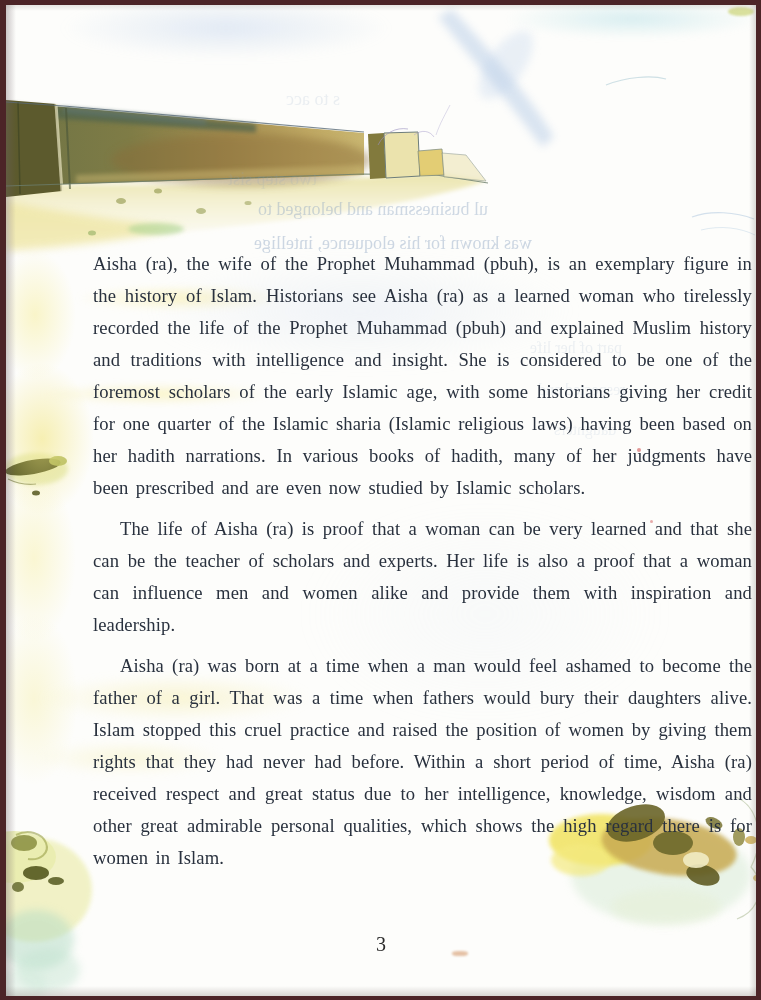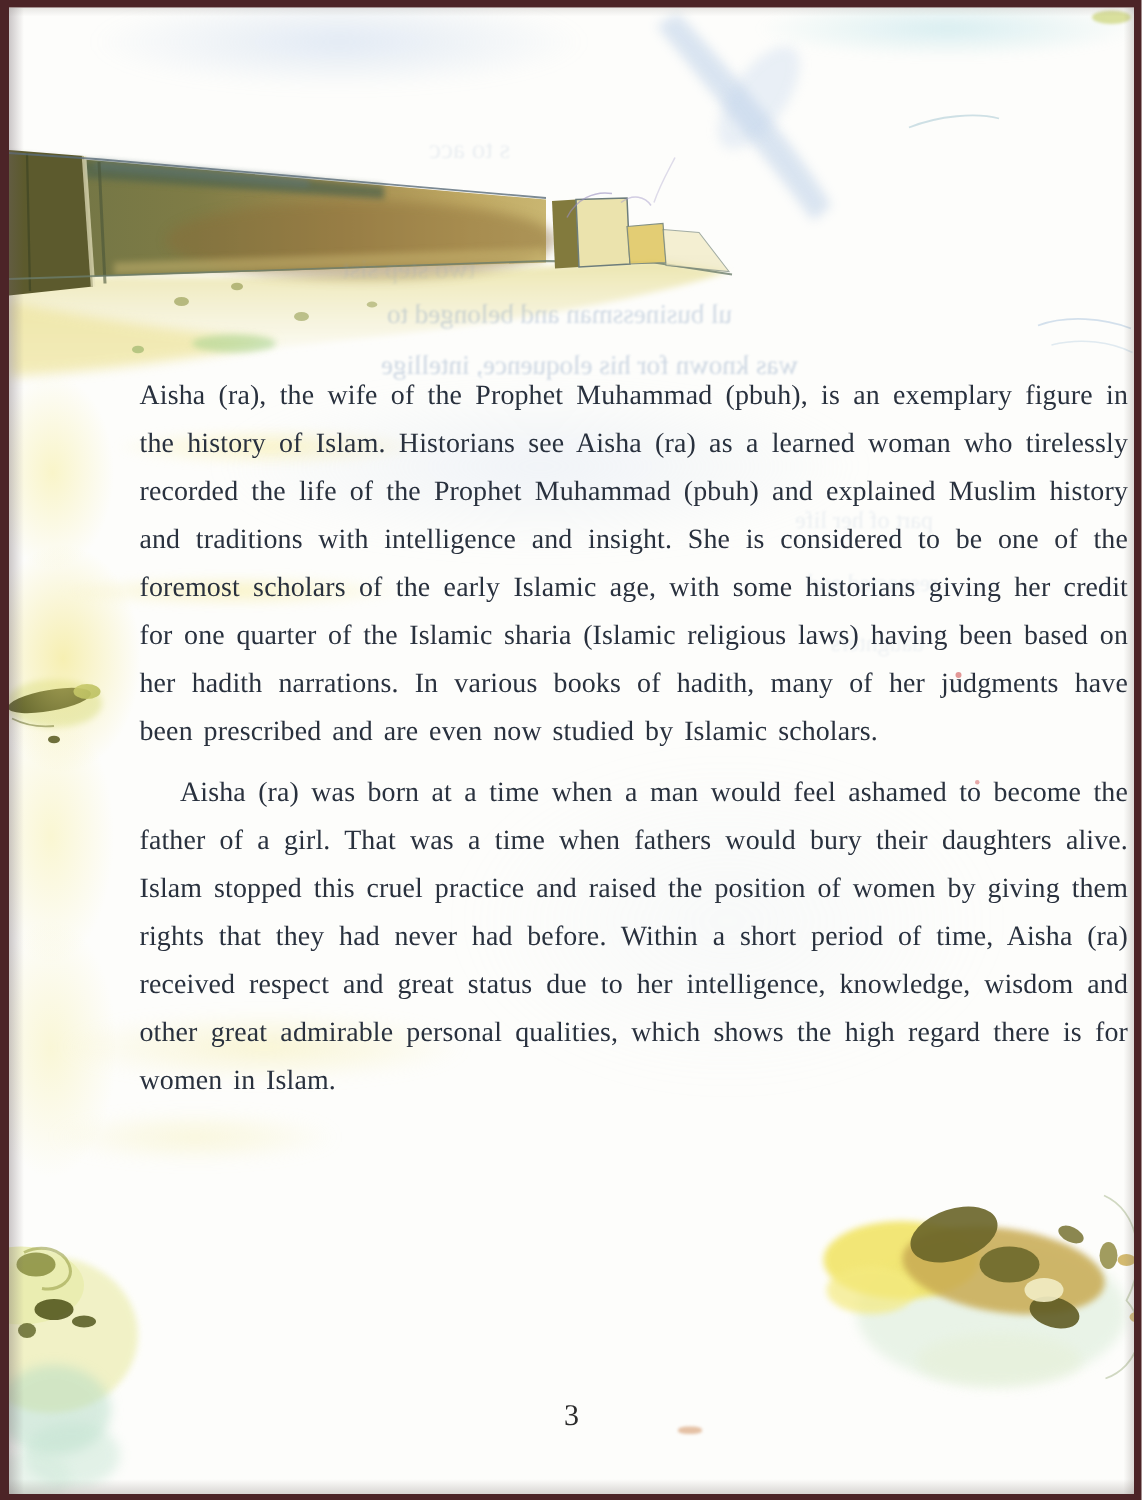--- a/index.html
+++ b/index.html
@@ -195,20 +195,21 @@
   <div class="bleed bf1">s to acc</div>
   <div class="bleed bf2">two step sist</div>
   <div class="bleed bf3">ul businessman and belonged to</div>
   <div class="bleed bf4">was known for his eloquence, intellige</div>
   <div class="bleed bf5">part of her life</div>
   <div class="bleed bf6">respected and</div>
   <div class="bleed bf7">daughters</div>
 
   <div class="text-block">
     <p>Aisha (ra), the wife of the Prophet Muhammad (pbuh), is an exemplary figure in the history of Islam. Historians see Aisha (ra) as a learned woman who tirelessly recorded the life of the Prophet Muhammad (pbuh) and explained Muslim history and traditions with intelligence and insight. She is considered to be one of the foremost scholars of the early Islamic age, with some historians giving her credit for one quarter of the Islamic sharia (Islamic religious laws) having been based on her hadith narrations. In various books of hadith, many of her judgments have been prescribed and are even now studied by Islamic scholars.</p>
+    <p class="indent">The life of Aisha (ra) is proof that a woman can be very learned and that she can be the teacher of scholars and experts. Her life is also a proof that a woman can influence men and women alike and provide them with inspiration and leadership.</p>
     <p class="indent">Aisha (ra) was born at a time when a man would feel ashamed to become the father of a girl. That was a time when fathers would bury their daughters alive. Islam stopped this cruel practice and raised the position of women by giving them rights that they had never had before. Within a short period of time, Aisha (ra) received respect and great status due to her intelligence, knowledge, wisdom and other great admirable personal qualities, which shows the high regard there is for women in Islam.</p>
   </div>
 
   <div class="page-number">3</div>
 
   <div class="edge edge-left"></div>
   <div class="edge edge-right"></div>
   <div class="edge edge-bottom"></div>
   <div class="edge edge-top"></div>
 </div>

